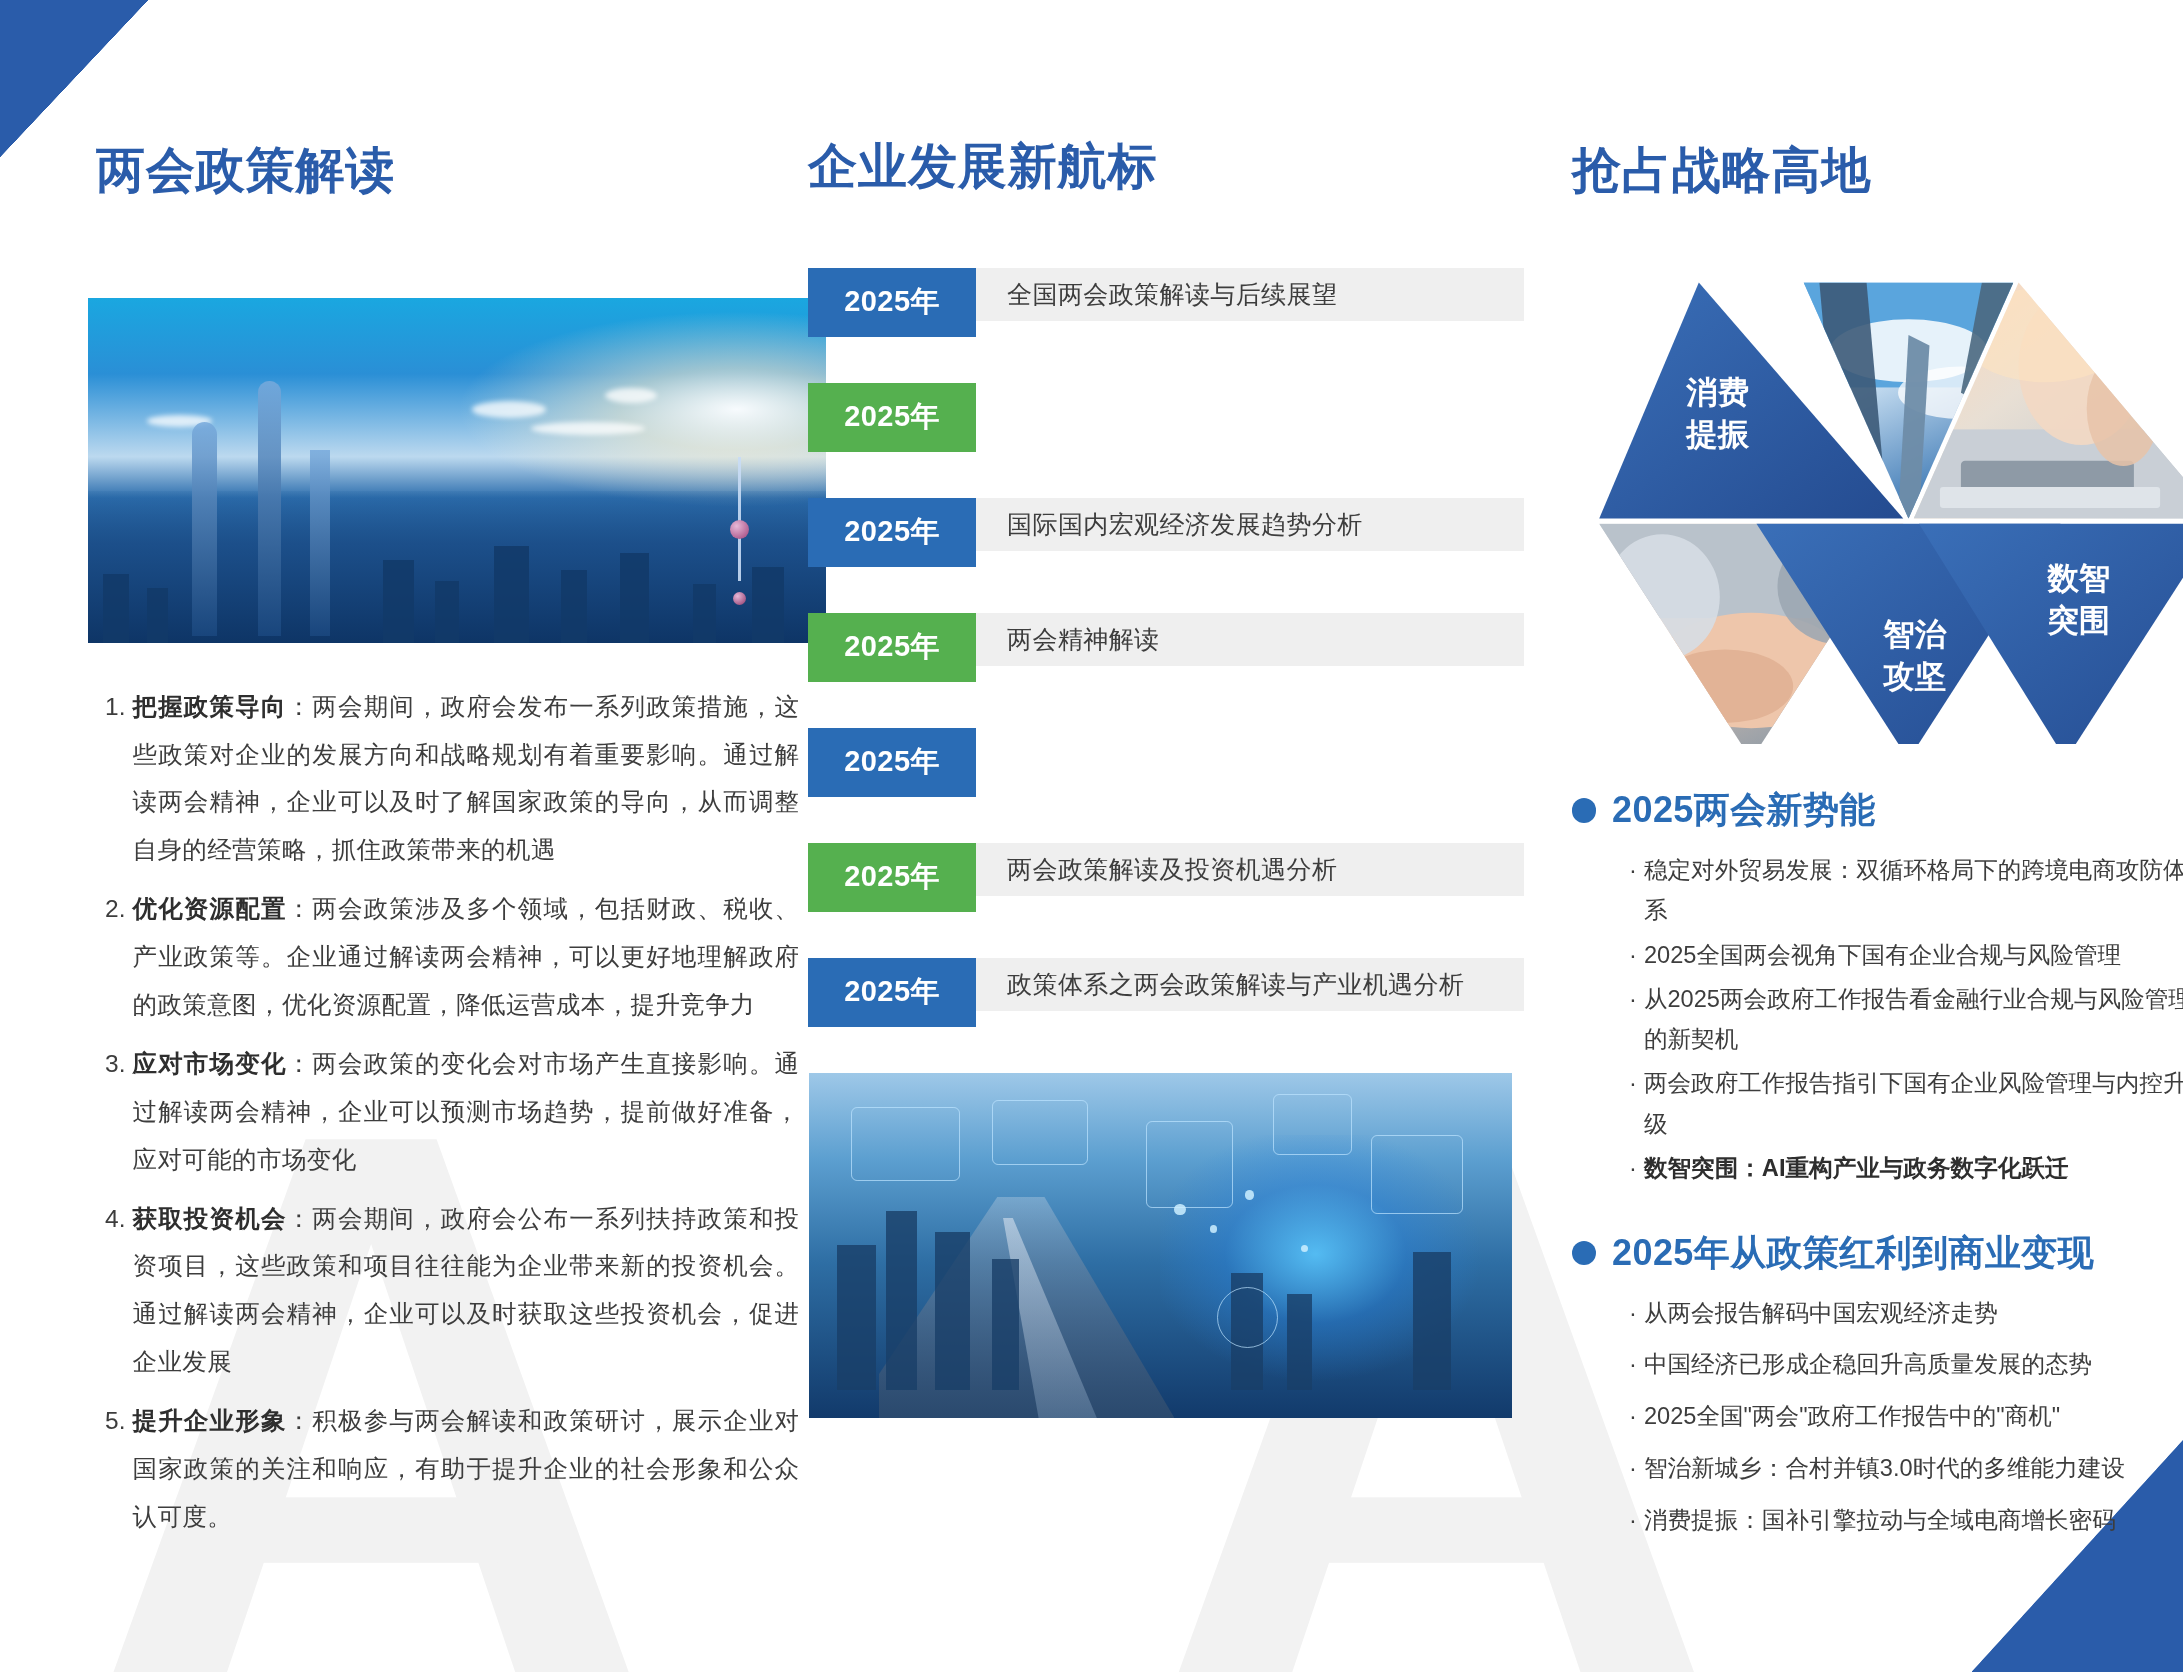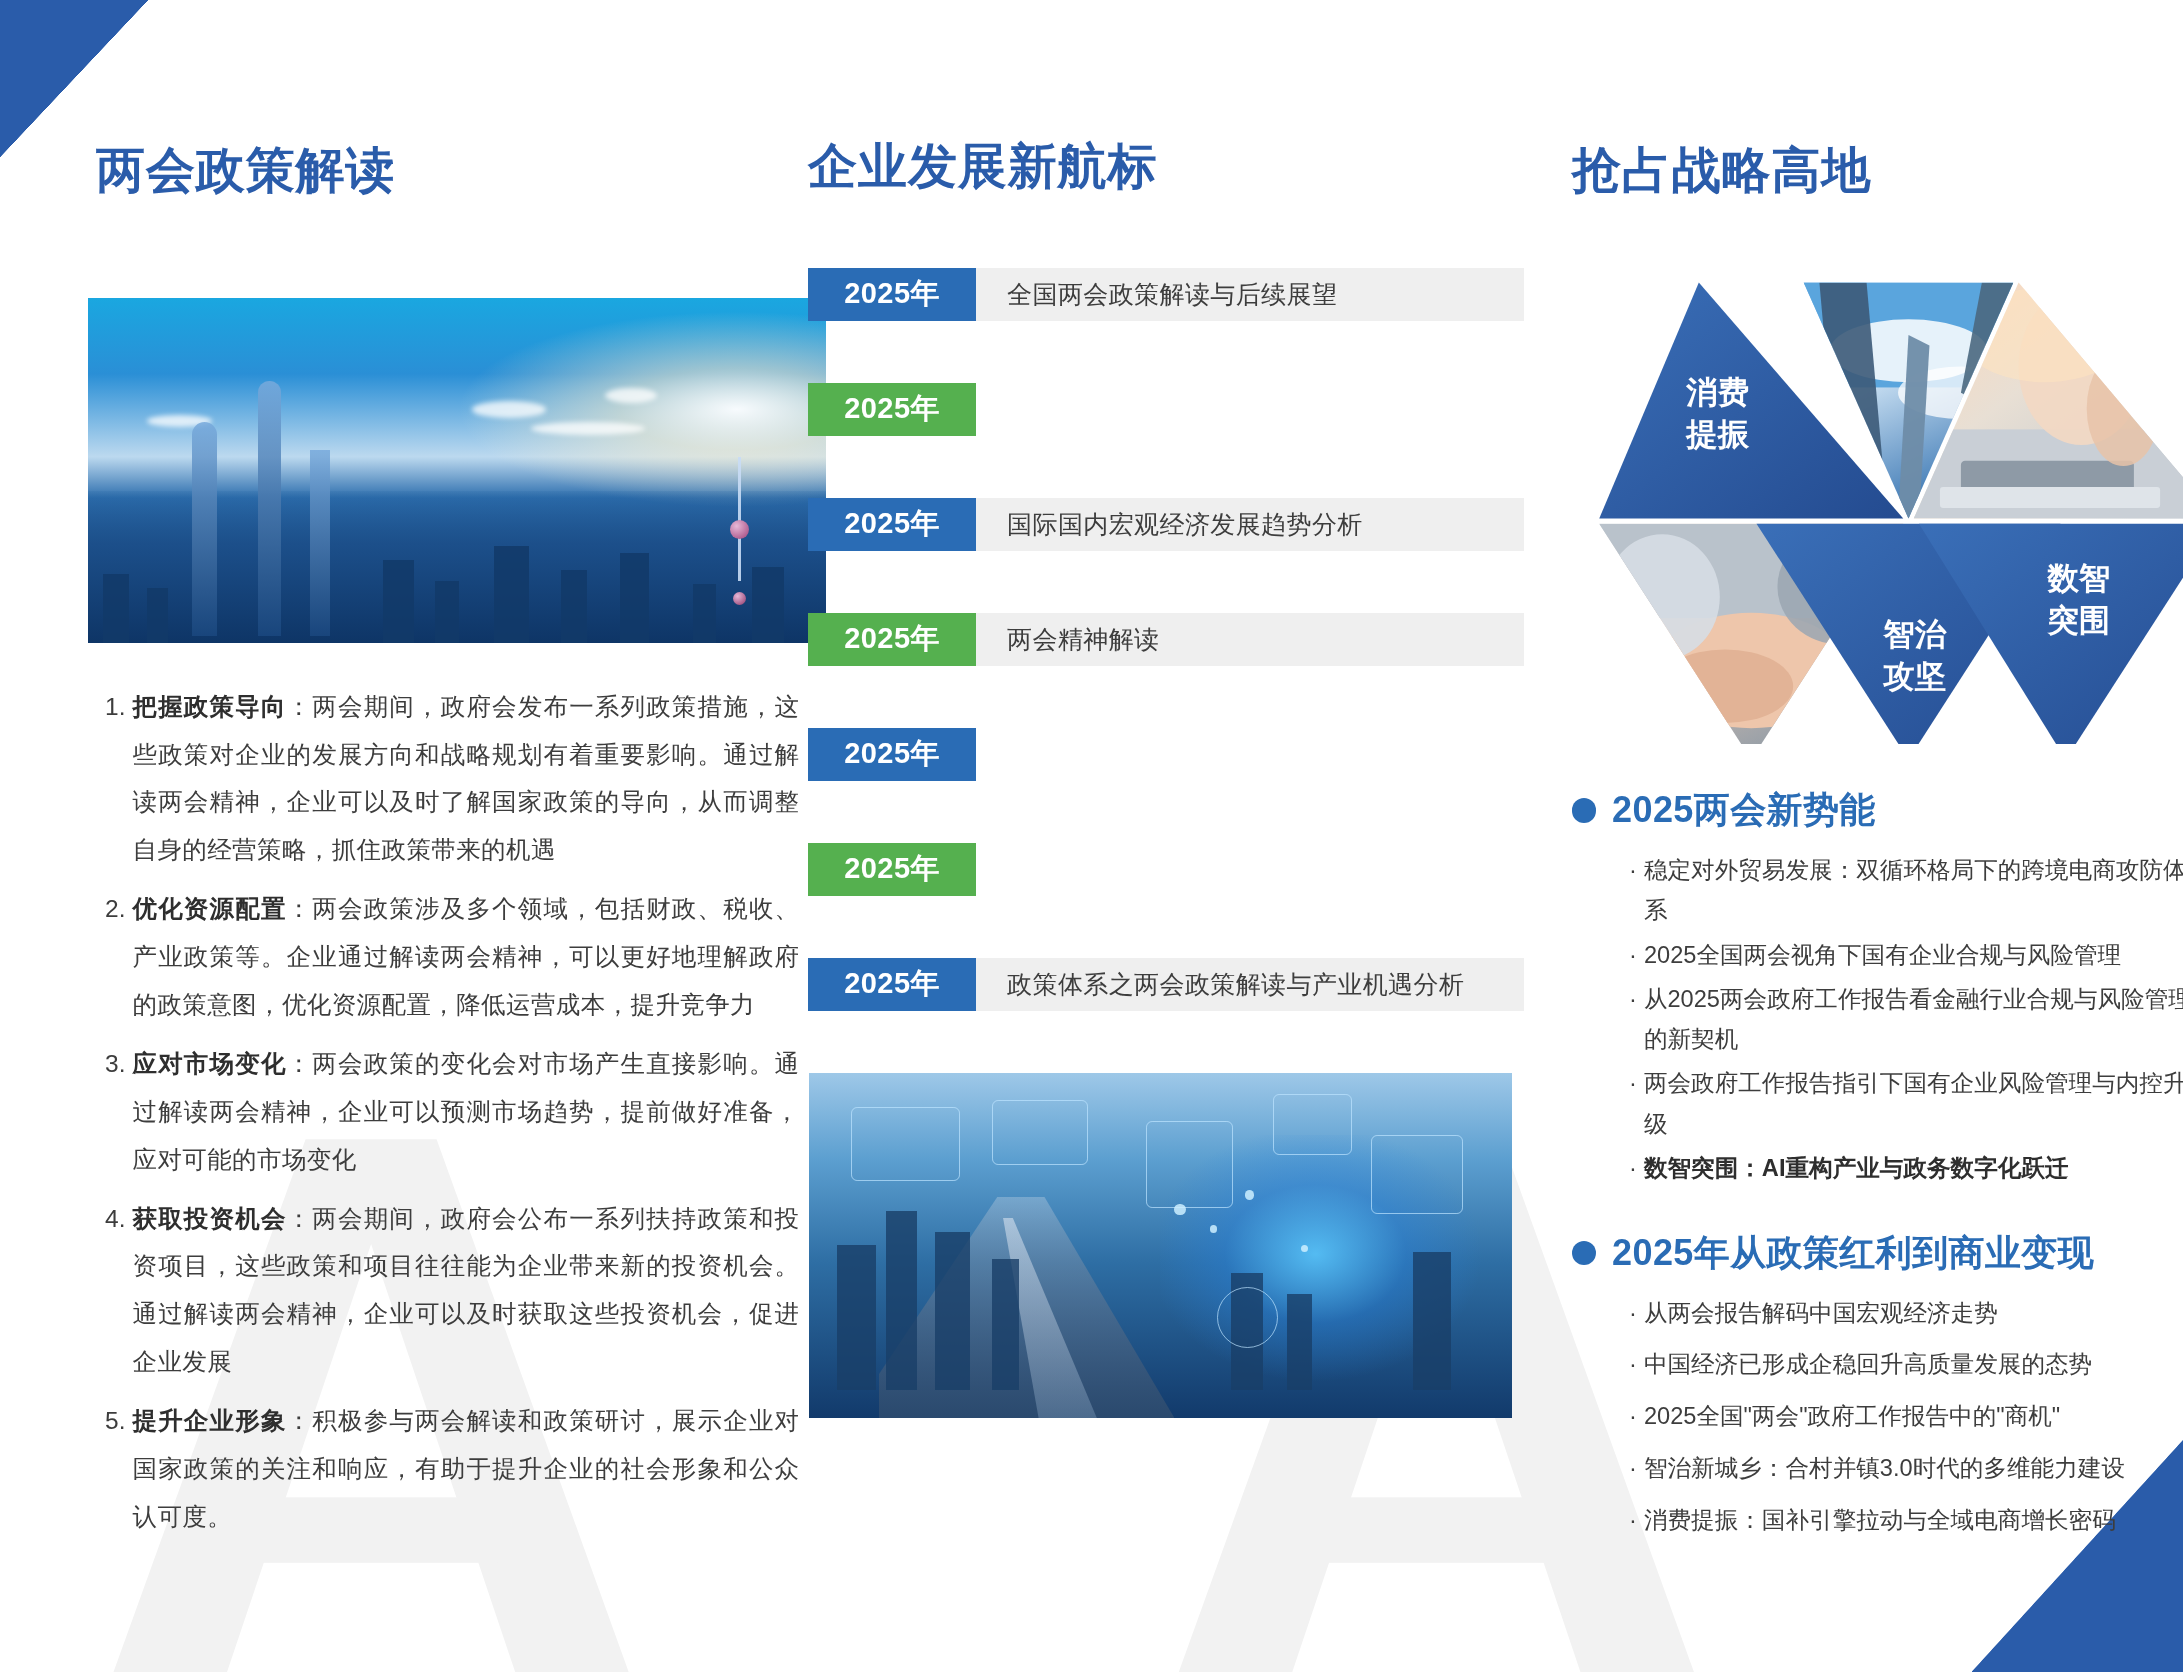--- a/index.html
+++ b/index.html
@@ -76,21 +76,21 @@
   .left-list { margin-top: 40px; margin-left: 17.5px; width: 699px; }
   .li-row { display: flex; margin-bottom: 11.4px; }
   .li-num { flex: 0 0 auto; width: 32px; font-size: 24.5px; color: #3d3d3d; line-height: 1.95; text-align: right; padding-right: 7px; }
   .li-body { flex: 1 1 auto; font-size: 24.5px; color: #3d3d3d; line-height: 1.95; letter-spacing: 0.4px; text-align: justify; }
   .li-body b { font-weight: 700; color: #2e2e2e; }
 
   
   .mid-rows { margin-top: 70px; margin-left: 4.4px; }
   .mid-row { display: flex; align-items: stretch; height: 53px; margin-bottom: 62px; }
   .badge {
-    flex: 0 0 auto; width: 168px; height: 53px;
+    flex: 0 0 auto; width: 168px; height: 69px;
     display: flex; align-items: center; justify-content: center;
     color: #ffffff; font-size: 29px; font-weight: 700; letter-spacing: 0.4px;
   }
   .badge.blue  { background: #2a6cb5; }
   .badge.green { background: #55b04f; }
   .mid-label {
     flex: 1 1 auto; background: #efefef; display: flex; align-items: center;
     padding-left: 31px; font-size: 25px; color: #3d3d3d; letter-spacing: 0.4px;
     white-space: nowrap; overflow: hidden;
   }
@@ -224,20 +224,21 @@
         </div>
         <div class="mid-row">
           <div class="badge green">2025年</div>
           <div class="mid-label">两会精神解读</div>
         </div>
         <div class="mid-row">
           <div class="badge blue">2025年</div>
         </div>
         <div class="mid-row">
           <div class="badge green">2025年</div>
+          <div class="mid-label">两会政策解读及投资机遇分析</div>
         </div>
         <div class="mid-row">
           <div class="badge blue">2025年</div>
           <div class="mid-label">政策体系之两会政策解读与产业机遇分析</div>
         </div>
       </div>
 
       <div class="photo-tech">
         <div class="tech-glow"></div>
         <div class="tech-road"></div>

